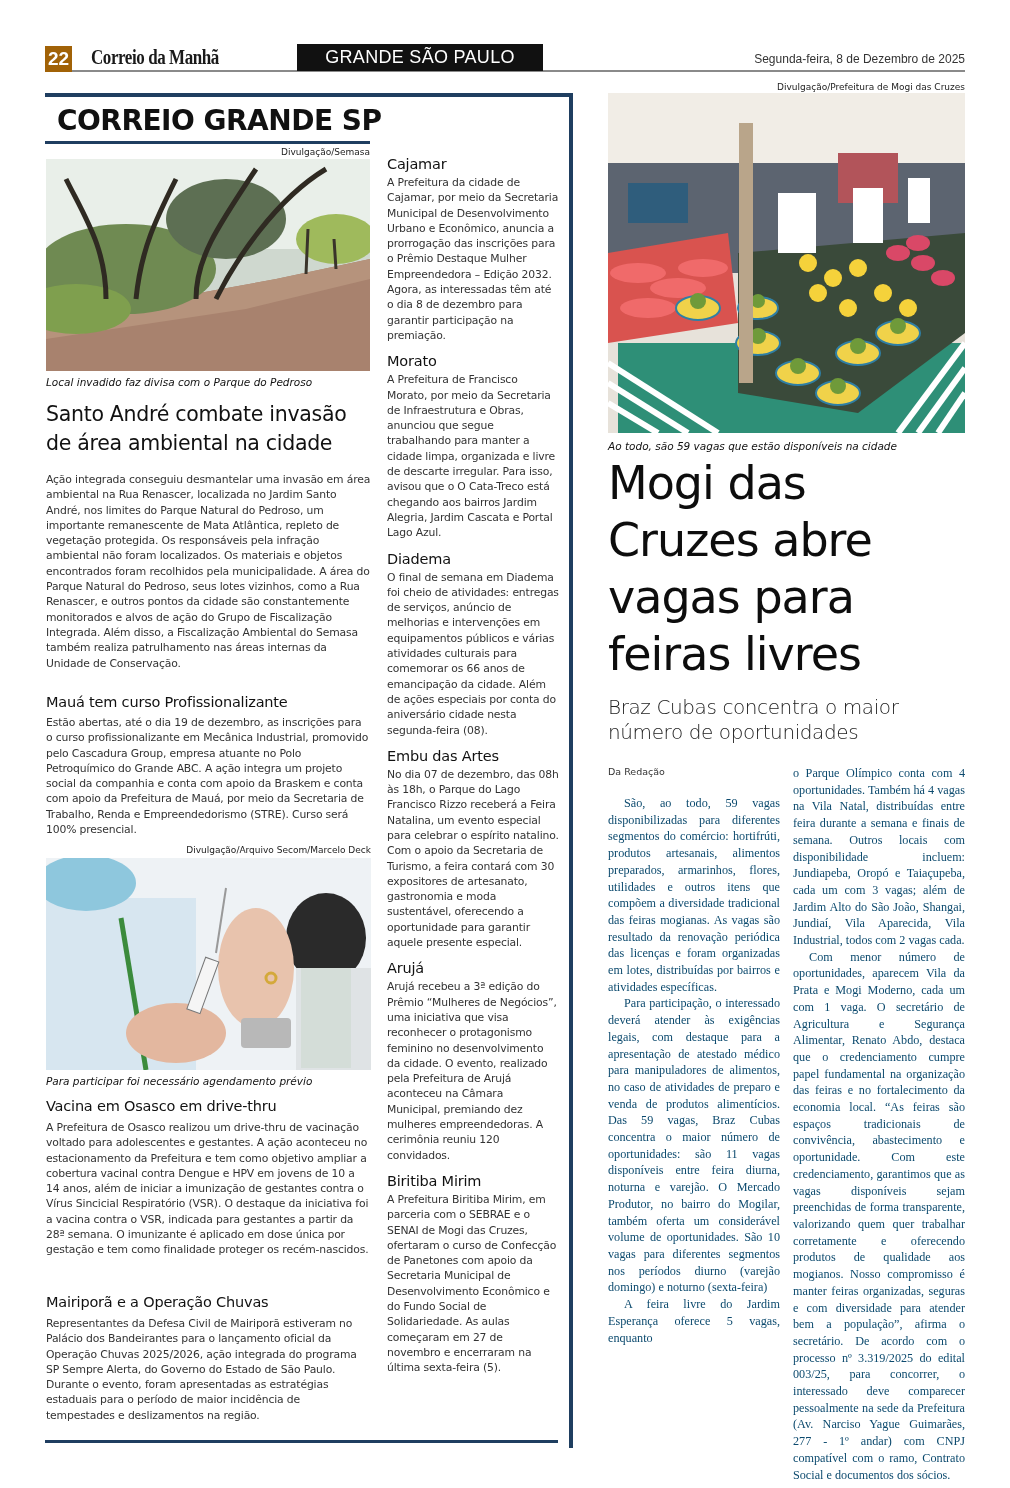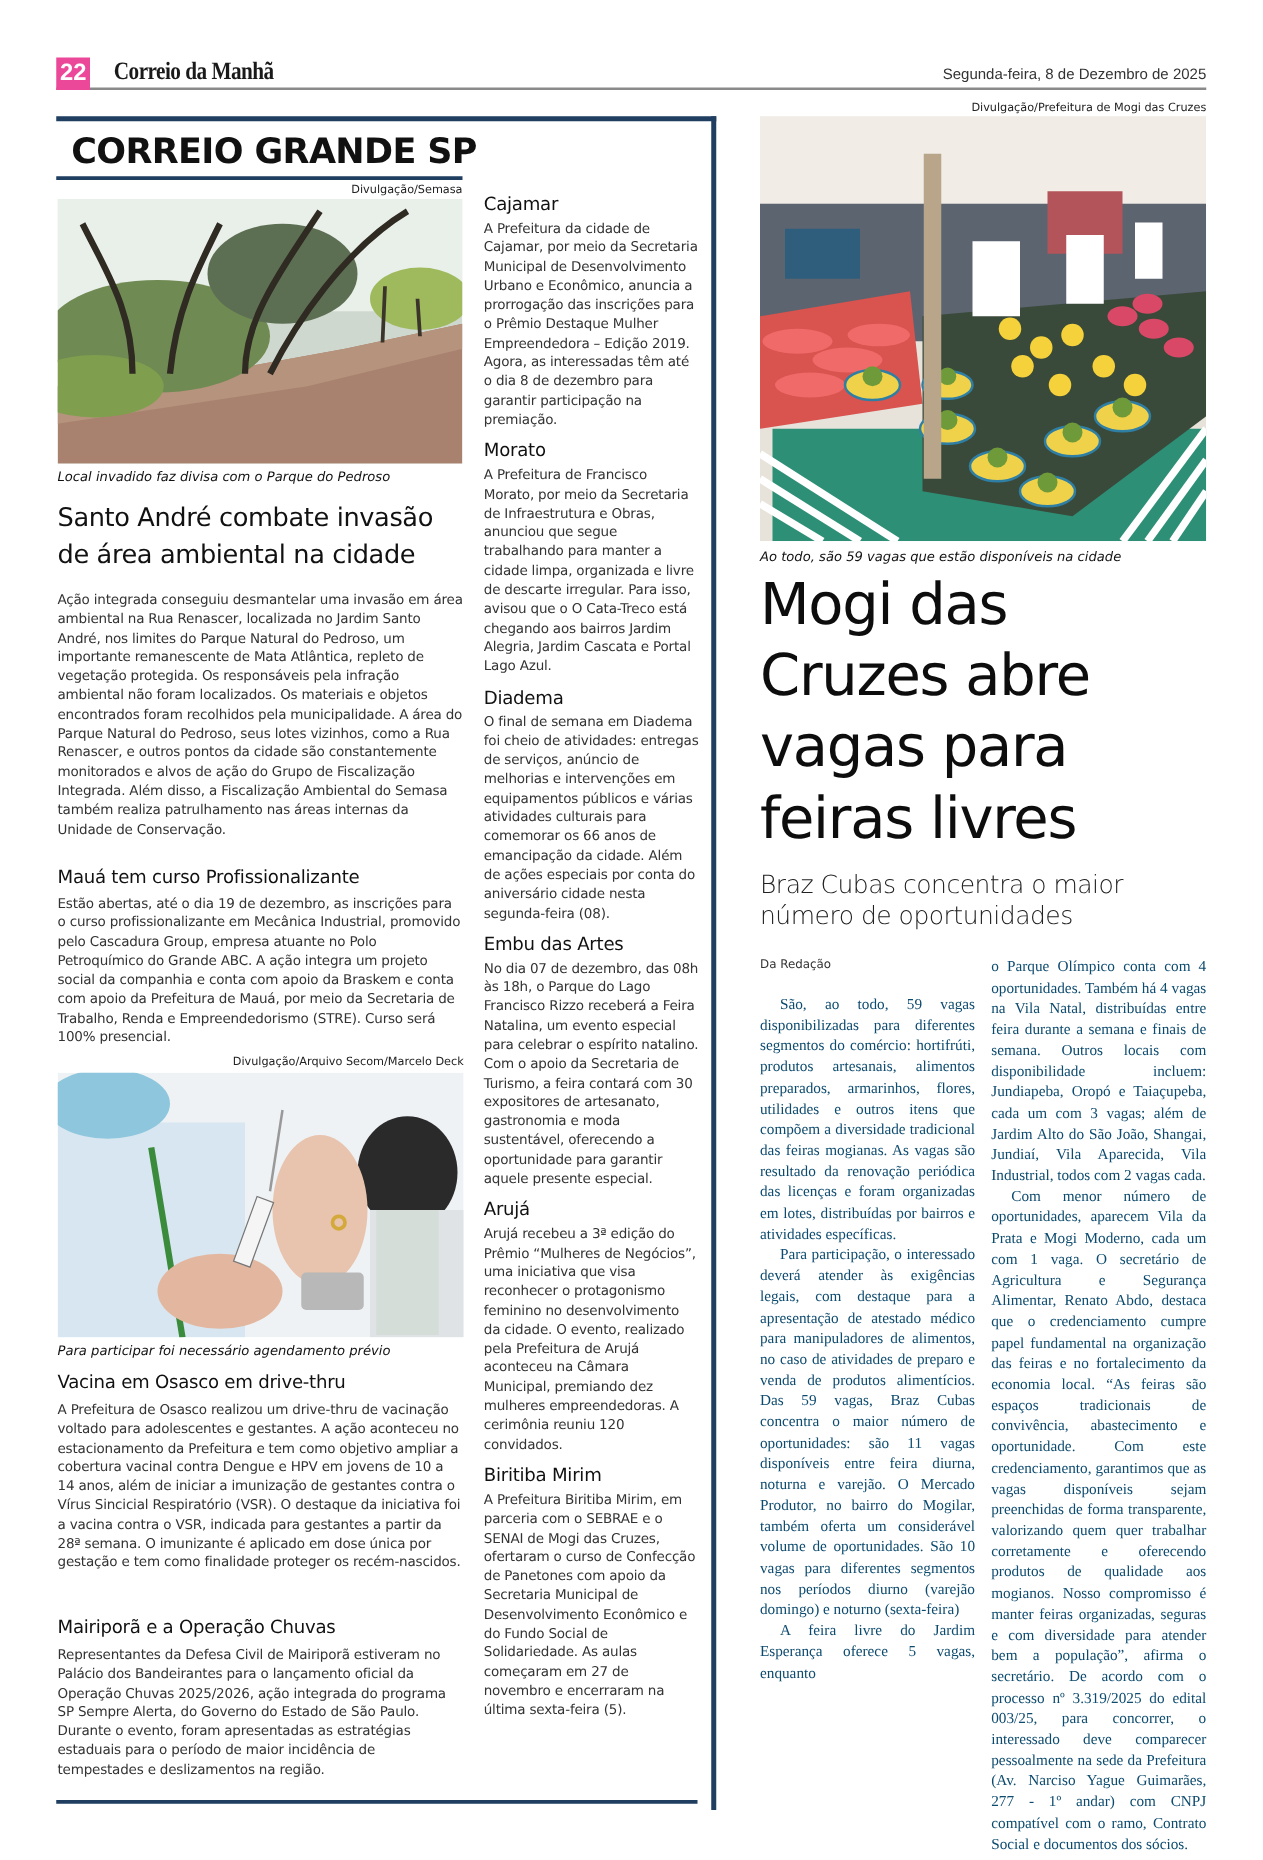--- a/index.html
+++ b/index.html
@@ -1,21 +1,21 @@
 <!DOCTYPE html>
 <html><head>
 <meta charset="utf-8">
 <style>
   * { box-sizing: border-box; margin: 0; padding: 0; }
   html, body { width: 1010px; height: 1488px; background: #ffffff; overflow: hidden; }
   body { position: relative; font-family: "DejaVu Sans", sans-serif; color: #1a1a1a; }
 
   
   .masthead { position: absolute; left: 45px; top: 44px; width: 920px; height: 28px; border-bottom: 2px solid #8a8a8a; }
-  .page-num { position: absolute; left: 0; top: 2px; background: #ec4899; color: #fff; font: bold 19px "Liberation Sans", sans-serif; padding: 1px 3px; height: 26px; line-height: 24px; }
+  .page-num { position: absolute; left: 0; top: 2px; background: #a16207; color: #fff; font: bold 19px "Liberation Sans", sans-serif; padding: 1px 3px; height: 26px; line-height: 24px; }
   .paper-name { position: absolute; left: 46px; top: 2px; font: bold 20px "Liberation Serif", serif; letter-spacing: -0.5px; transform: scaleX(0.85); transform-origin: left; }
   .section-name { position: absolute; left: 252px; top: 0; width: 246px; height: 27px; background: #111; color: #fff; font: 18px "Liberation Sans", sans-serif; text-align: center; line-height: 27px; letter-spacing: 0.3px; }
   .date { position: absolute; right: 0; top: 8px; font: 12px "Liberation Sans", sans-serif; color: #333; }
 
   
   .box { position: absolute; left: 45px; top: 93px; width: 528px; height: 1355px; border-top: 4px solid #1f3e60; border-right: 4px solid #1f3e60; }
   .box-bottom { position: absolute; left: 45px; top: 1440px; width: 513px; height: 3px; background: #1f3e60; }
   .box-title { position: absolute; left: 46px; top: 104px; font: bold 28px "DejaVu Sans", sans-serif; letter-spacing: -0.5px; color: #111; margin-left: 11px; }
   .box-rule { position: absolute; left: 45px; top: 141px; width: 325px; height: 3px; background: #1f3e60; }
 
@@ -39,20 +39,21 @@
   .serif-col { position: absolute; top: 765px; width: 172px; font: 12.2px "Liberation Serif", serif; line-height: 16.7px; color: #0c4a6e; text-align: justify; hyphens: auto; }
   .serif-col p { text-indent: 16px; }
   .serif-col p.noindent { text-indent: 0; }
 </style>
 </head>
 <body>
 
 <div class="masthead">
   <div class="page-num">22</div>
   <div class="paper-name">Correio da Manhã</div>
+  <div class="section-name">GRANDE SÃO PAULO</div>
   <div class="date">Segunda-feira, 8 de Dezembro de 2025</div>
 </div>
 
 <div class="box"></div>
 <div class="box-bottom"></div>
 <div class="box-title">CORREIO GRANDE SP</div>
 <div class="box-rule"></div>
 
 <div class="credit" style="left:46px; top:147px; width:324px;">Divulgação/Semasa</div>
 <div class="photo" style="left:46px; top:159px; width:324px; height:212px;">
@@ -99,21 +100,21 @@
 
 <div class="subhead" style="left:46px; top:1098px;">Vacina em Osasco em drive-thru</div>
 <div class="body-sans" style="left:46px; top:1120px; width:325px;">A Prefeitura de Osasco realizou um drive-thru de vacinação voltado para adolescentes e gestantes. A ação aconteceu no estacionamento da Prefeitura e tem como objetivo ampliar a cobertura vacinal contra Dengue e HPV em jovens de 10 a 14 anos, além de iniciar a imunização de gestantes contra o Vírus Sincicial Respiratório (VSR). O destaque da iniciativa foi a vacina contra o VSR, indicada para gestantes a partir da 28ª semana. O imunizante é aplicado em dose única por gestação e tem como finalidade proteger os recém-nascidos.</div>
 
 <div class="subhead" style="left:46px; top:1294px;">Mairiporã e a Operação Chuvas</div>
 <div class="body-sans" style="left:46px; top:1316px; width:325px;">Representantes da Defesa Civil de Mairiporã estiveram no Palácio dos Bandeirantes para o lançamento oficial da Operação Chuvas 2025/2026, ação integrada do programa SP Sempre Alerta, do Governo do Estado de São Paulo. Durante o evento, foram apresentadas as estratégias estaduais para o período de maior incidência de tempestades e deslizamentos na região.</div>
 
 <div class="narrow-col">
   <div>
     <div class="narrow-head">Cajamar</div>
-    <div class="narrow-body">A Prefeitura da cidade de Cajamar, por meio da Secretaria Municipal de Desenvolvimento Urbano e Econômico, anuncia a prorrogação das inscrições para o Prêmio Destaque Mulher Empreendedora – Edição 2019. Agora, as interessadas têm até o dia 8 de dezembro para garantir participação na premiação.</div>
+    <div class="narrow-body">A Prefeitura da cidade de Cajamar, por meio da Secretaria Municipal de Desenvolvimento Urbano e Econômico, anuncia a prorrogação das inscrições para o Prêmio Destaque Mulher Empreendedora – Edição 2032. Agora, as interessadas têm até o dia 8 de dezembro para garantir participação na premiação.</div>
   </div>
   <div>
     <div class="narrow-head">Morato</div>
     <div class="narrow-body">A Prefeitura de Francisco Morato, por meio da Secretaria de Infraestrutura e Obras, anunciou que segue trabalhando para manter a cidade limpa, organizada e livre de descarte irregular. Para isso, avisou que o O Cata-Treco está chegando aos bairros Jardim Alegria, Jardim Cascata e Portal Lago Azul.</div>
   </div>
   <div>
     <div class="narrow-head">Diadema</div>
     <div class="narrow-body">O final de semana em Diadema foi cheio de atividades: entregas de serviços, anúncio de melhorias e intervenções em equipamentos públicos e várias atividades culturais para comemorar os 66 anos de emancipação da cidade. Além de ações especiais por conta do aniversário cidade nesta segunda-feira (08).</div>
   </div>
   <div>

